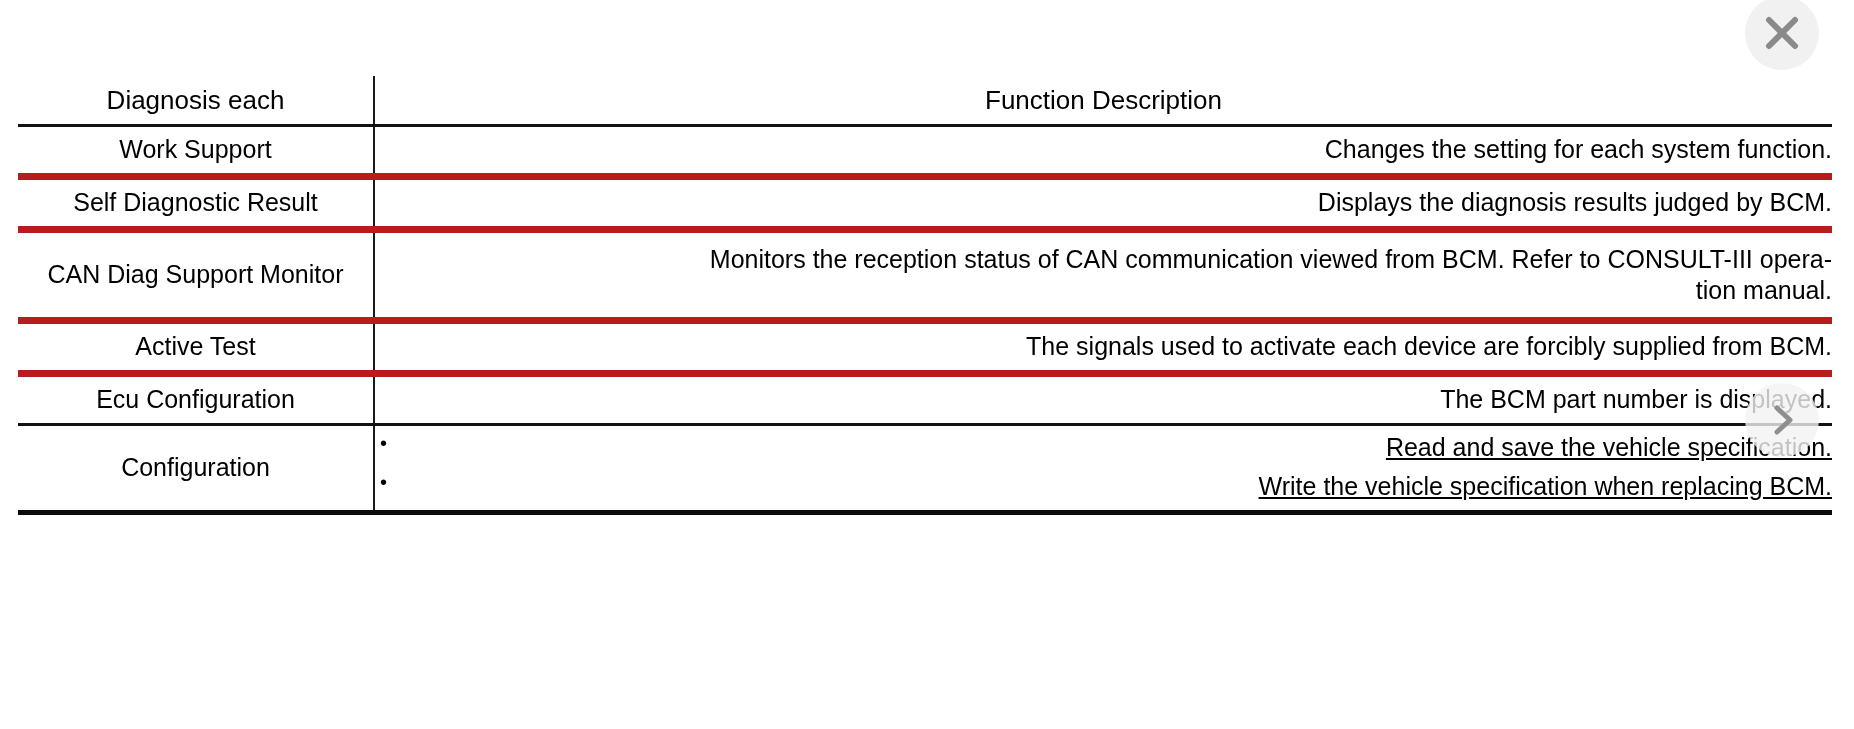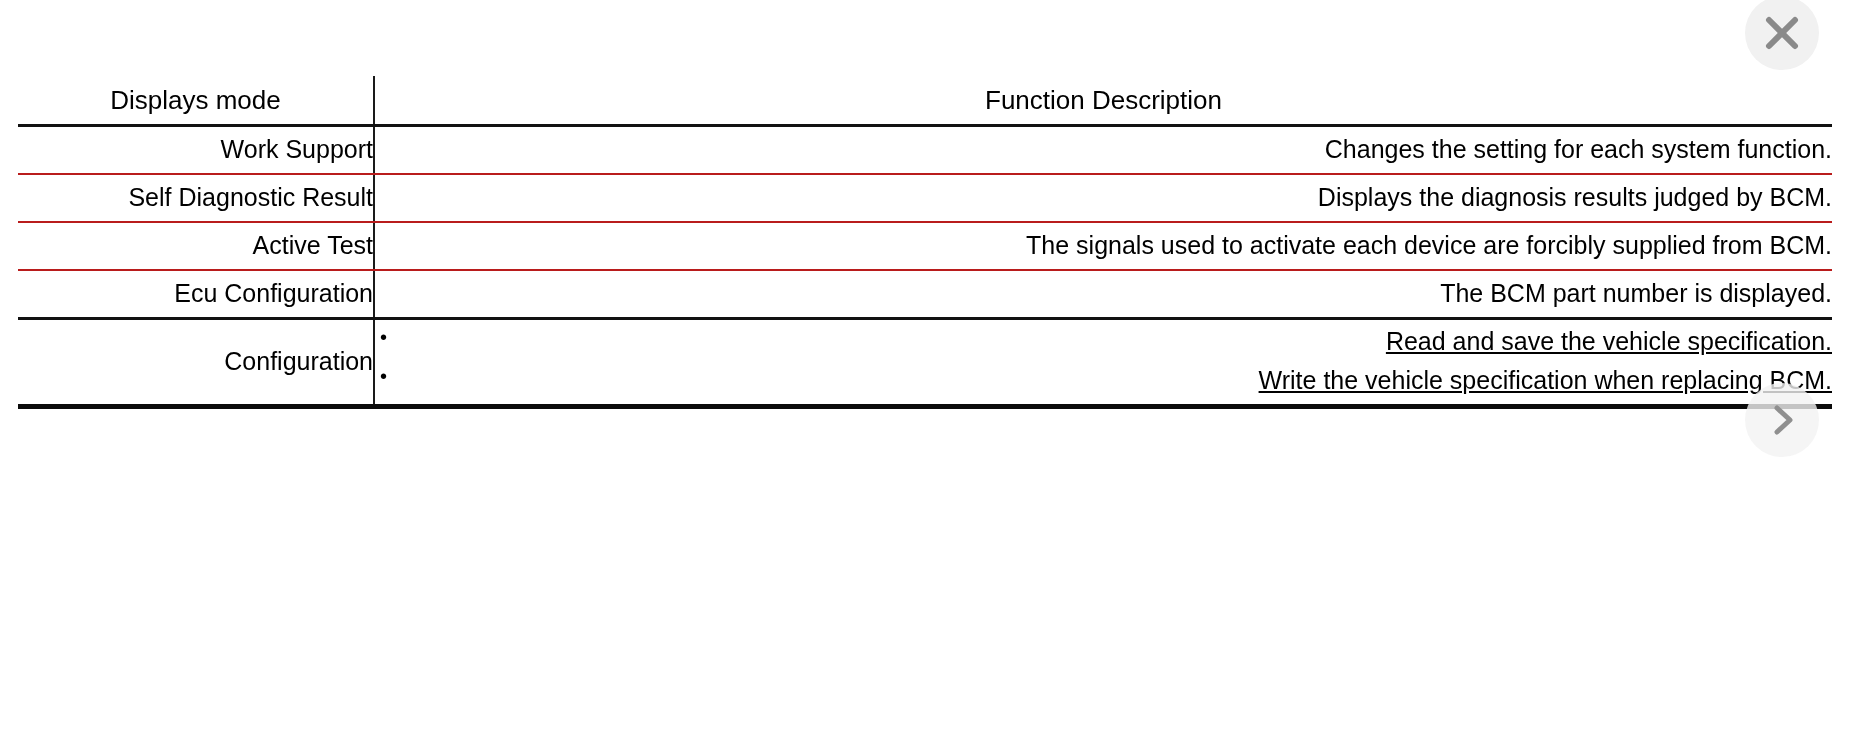--- a/index.html
+++ b/index.html
@@ -71,39 +71,39 @@
     background: #ffffff;
   }
   .rule-bottom-heavy td {
     border-bottom: 5px solid #0b0b0b;
   }
   
   .rule-mid td {
     border-top: 3px solid #111111;
   }
   .rule-thin td {
-    border-top: 2px solid #b91c1c;
+    border-top: 7px solid #b91c1c;
   }
 
   .col-mode {
     width: 356px;
     border-right: 2px solid #1a1a1a;
   }
   .col-desc {
     width: auto;
   }
 
   .hdr-cell {
     text-align: center;
     height: 48px;
     font-size: 26px;
   }
   .mode-cell {
     padding-left: 16px;
-    text-align: right;
+    text-align: center;
   }
   .desc-cell {
     padding-left: 17px;
     padding-right: 10px;
     text-align: right;
   }
   .row-1line td { height: 46px; }
   .row-2line td { height: 84px; }
 
   .bullet-list {
@@ -132,36 +132,43 @@
 
 <div id="document-sheet">
 
   <table id="diagnosis-table">
     <colgroup>
       <col class="col-mode">
       <col class="col-desc">
     </colgroup>
     <thead>
       <tr class="rule-top">
-        <th class="hdr-cell col-mode">Displays mode</th>
+        <th class="hdr-cell col-mode">Diagnosis each</th>
         <th class="hdr-cell">Function Description</th>
       </tr>
     </thead>
     <tbody>
 
       <tr class="rule-mid row-1line">
         <td class="mode-cell">Work Support</td>
         <td class="desc-cell">Changes the setting for each system function.</td>
       </tr>
 
       <tr class="rule-thin row-1line">
         <td class="mode-cell">Self Diagnostic Result</td>
         <td class="desc-cell">Displays the diagnosis results judged by BCM.</td>
       </tr>
 
+      <tr class="rule-thin row-2line">
+        <td class="mode-cell">CAN Diag Support Monitor</td>
+        <td class="desc-cell">
+          <span class="wrapline">Monitors the reception status of CAN communication viewed from BCM. Refer to CONSULT-III opera-</span>
+          <span class="wrapline">tion manual.</span>
+        </td>
+      </tr>
 
 
       <tr class="rule-thin row-1line">
         <td class="mode-cell">Active Test</td>
         <td class="desc-cell">The signals used to activate each device are forcibly supplied from BCM.</td>
       </tr>
 
       <tr class="rule-thin row-1line">
         <td class="mode-cell">Ecu Configuration</td>
         <td class="desc-cell">The BCM part number is displayed.</td>

